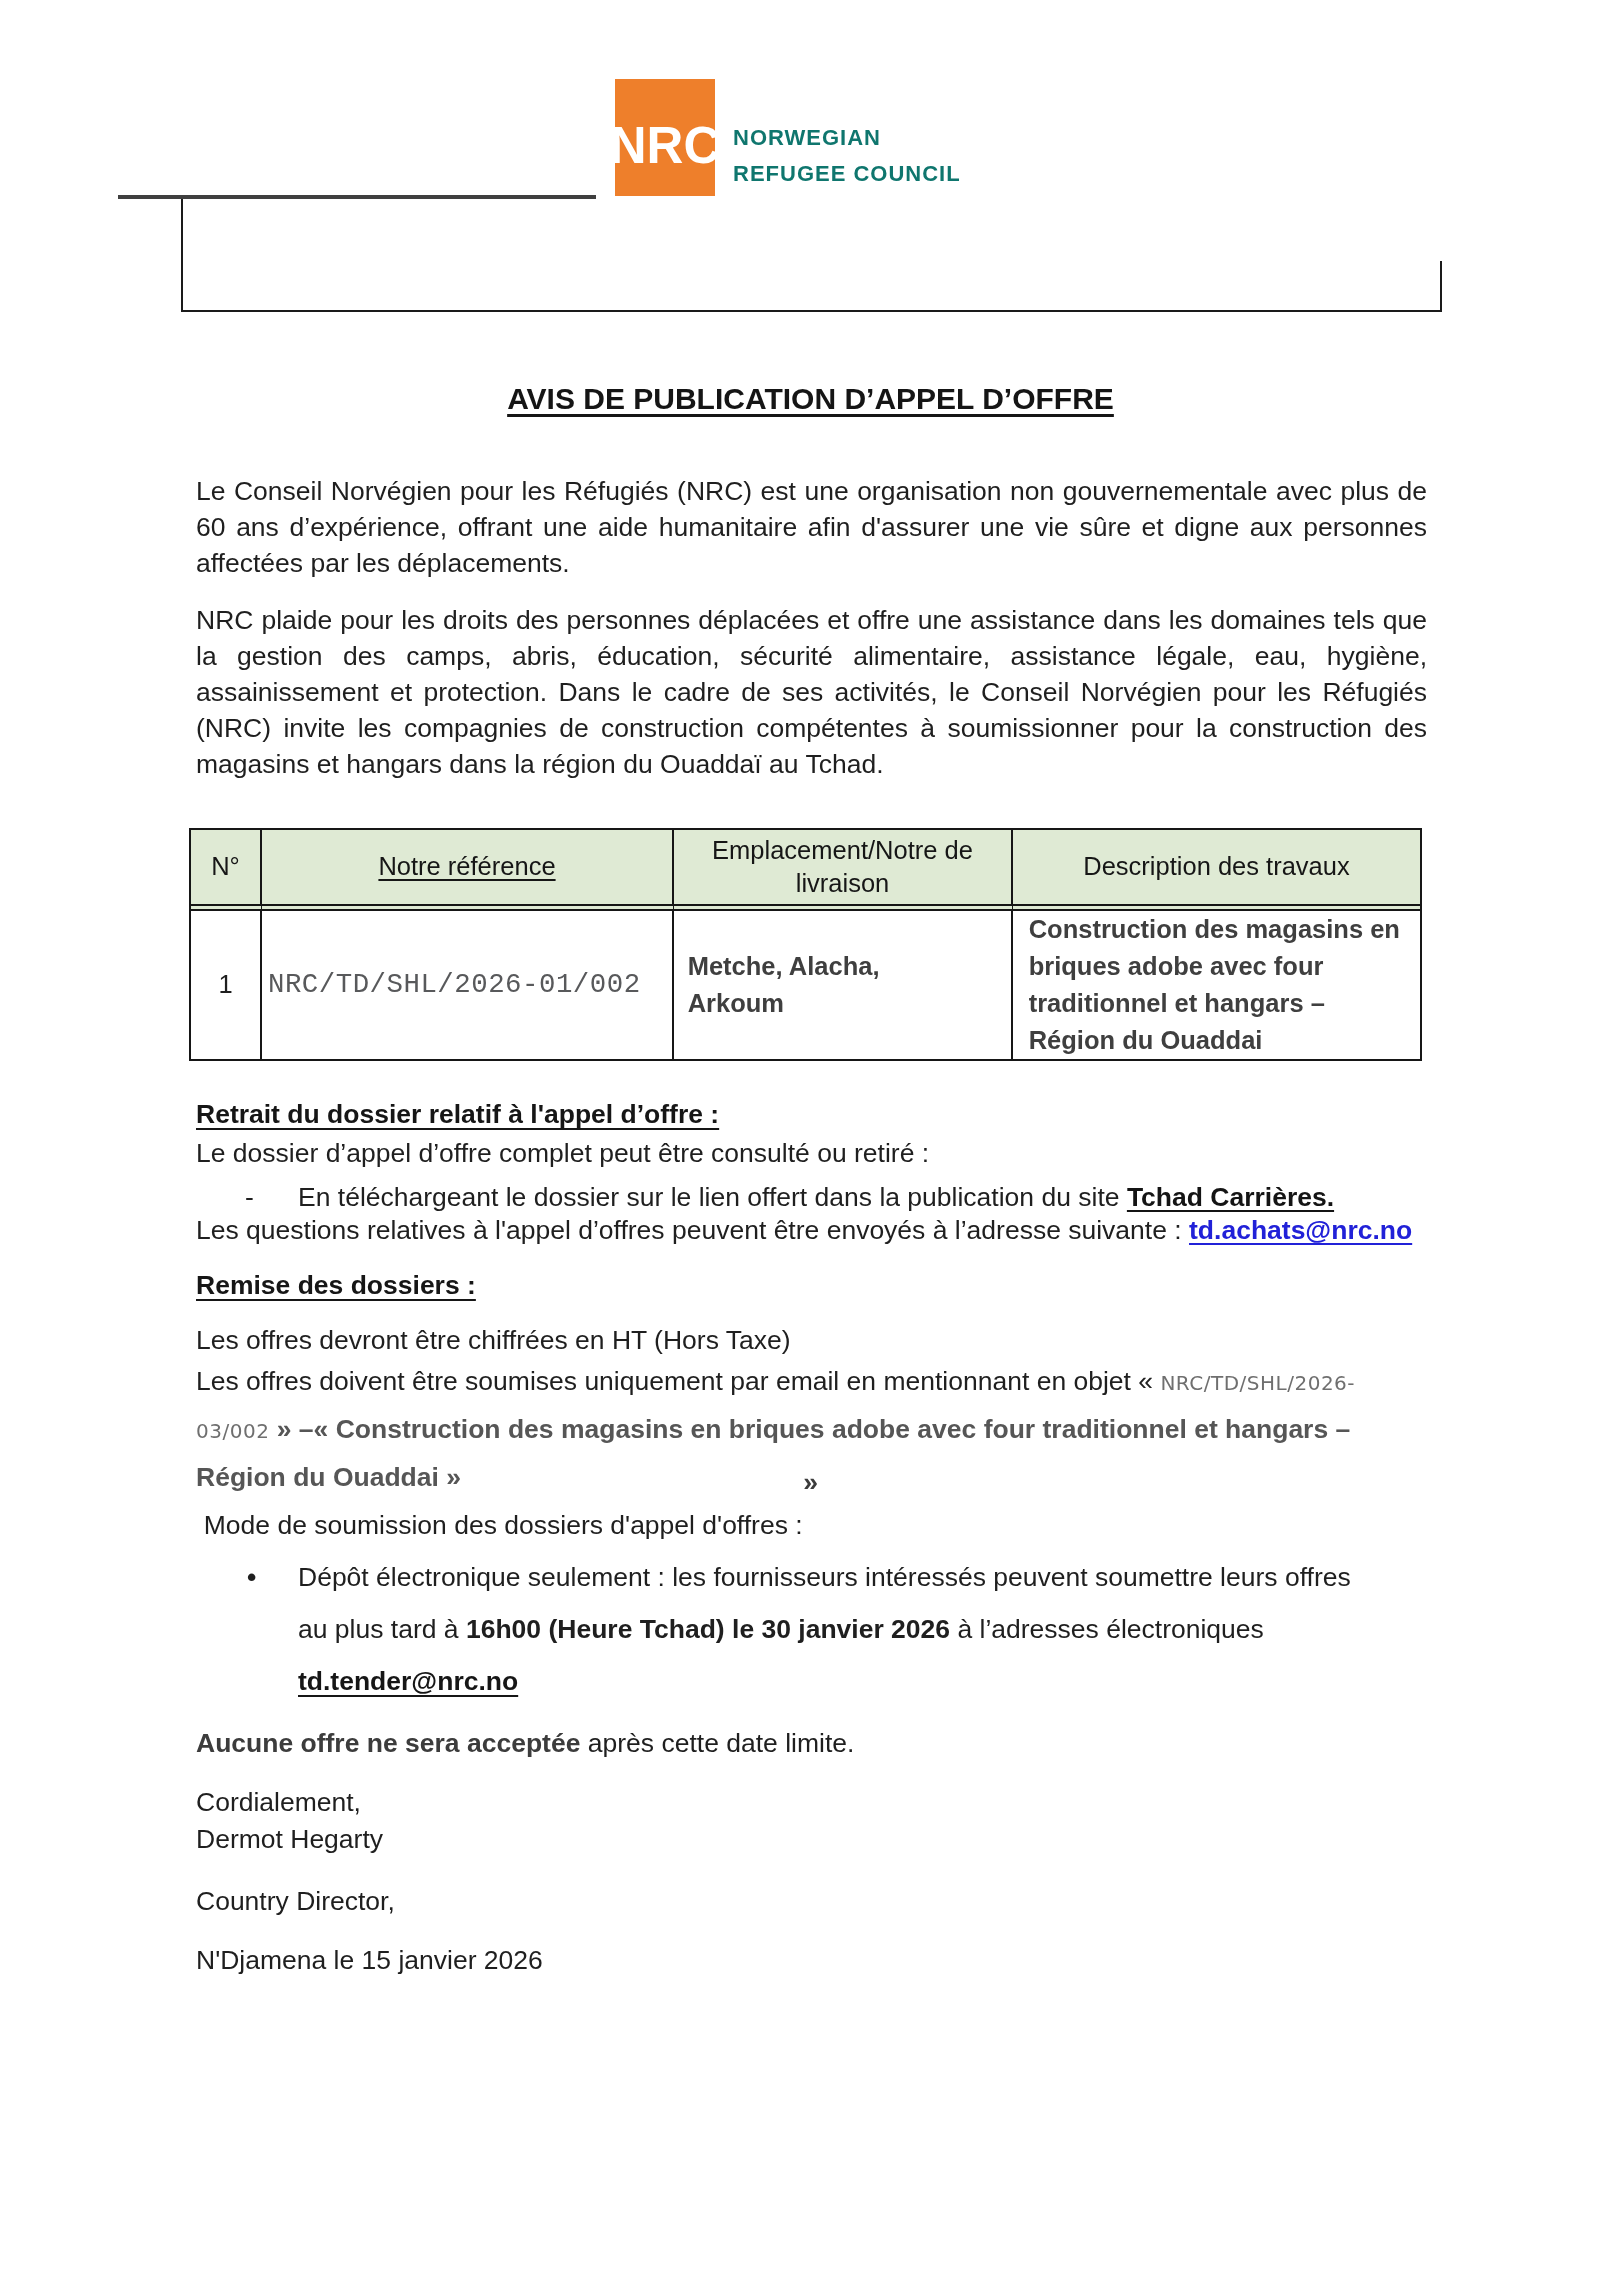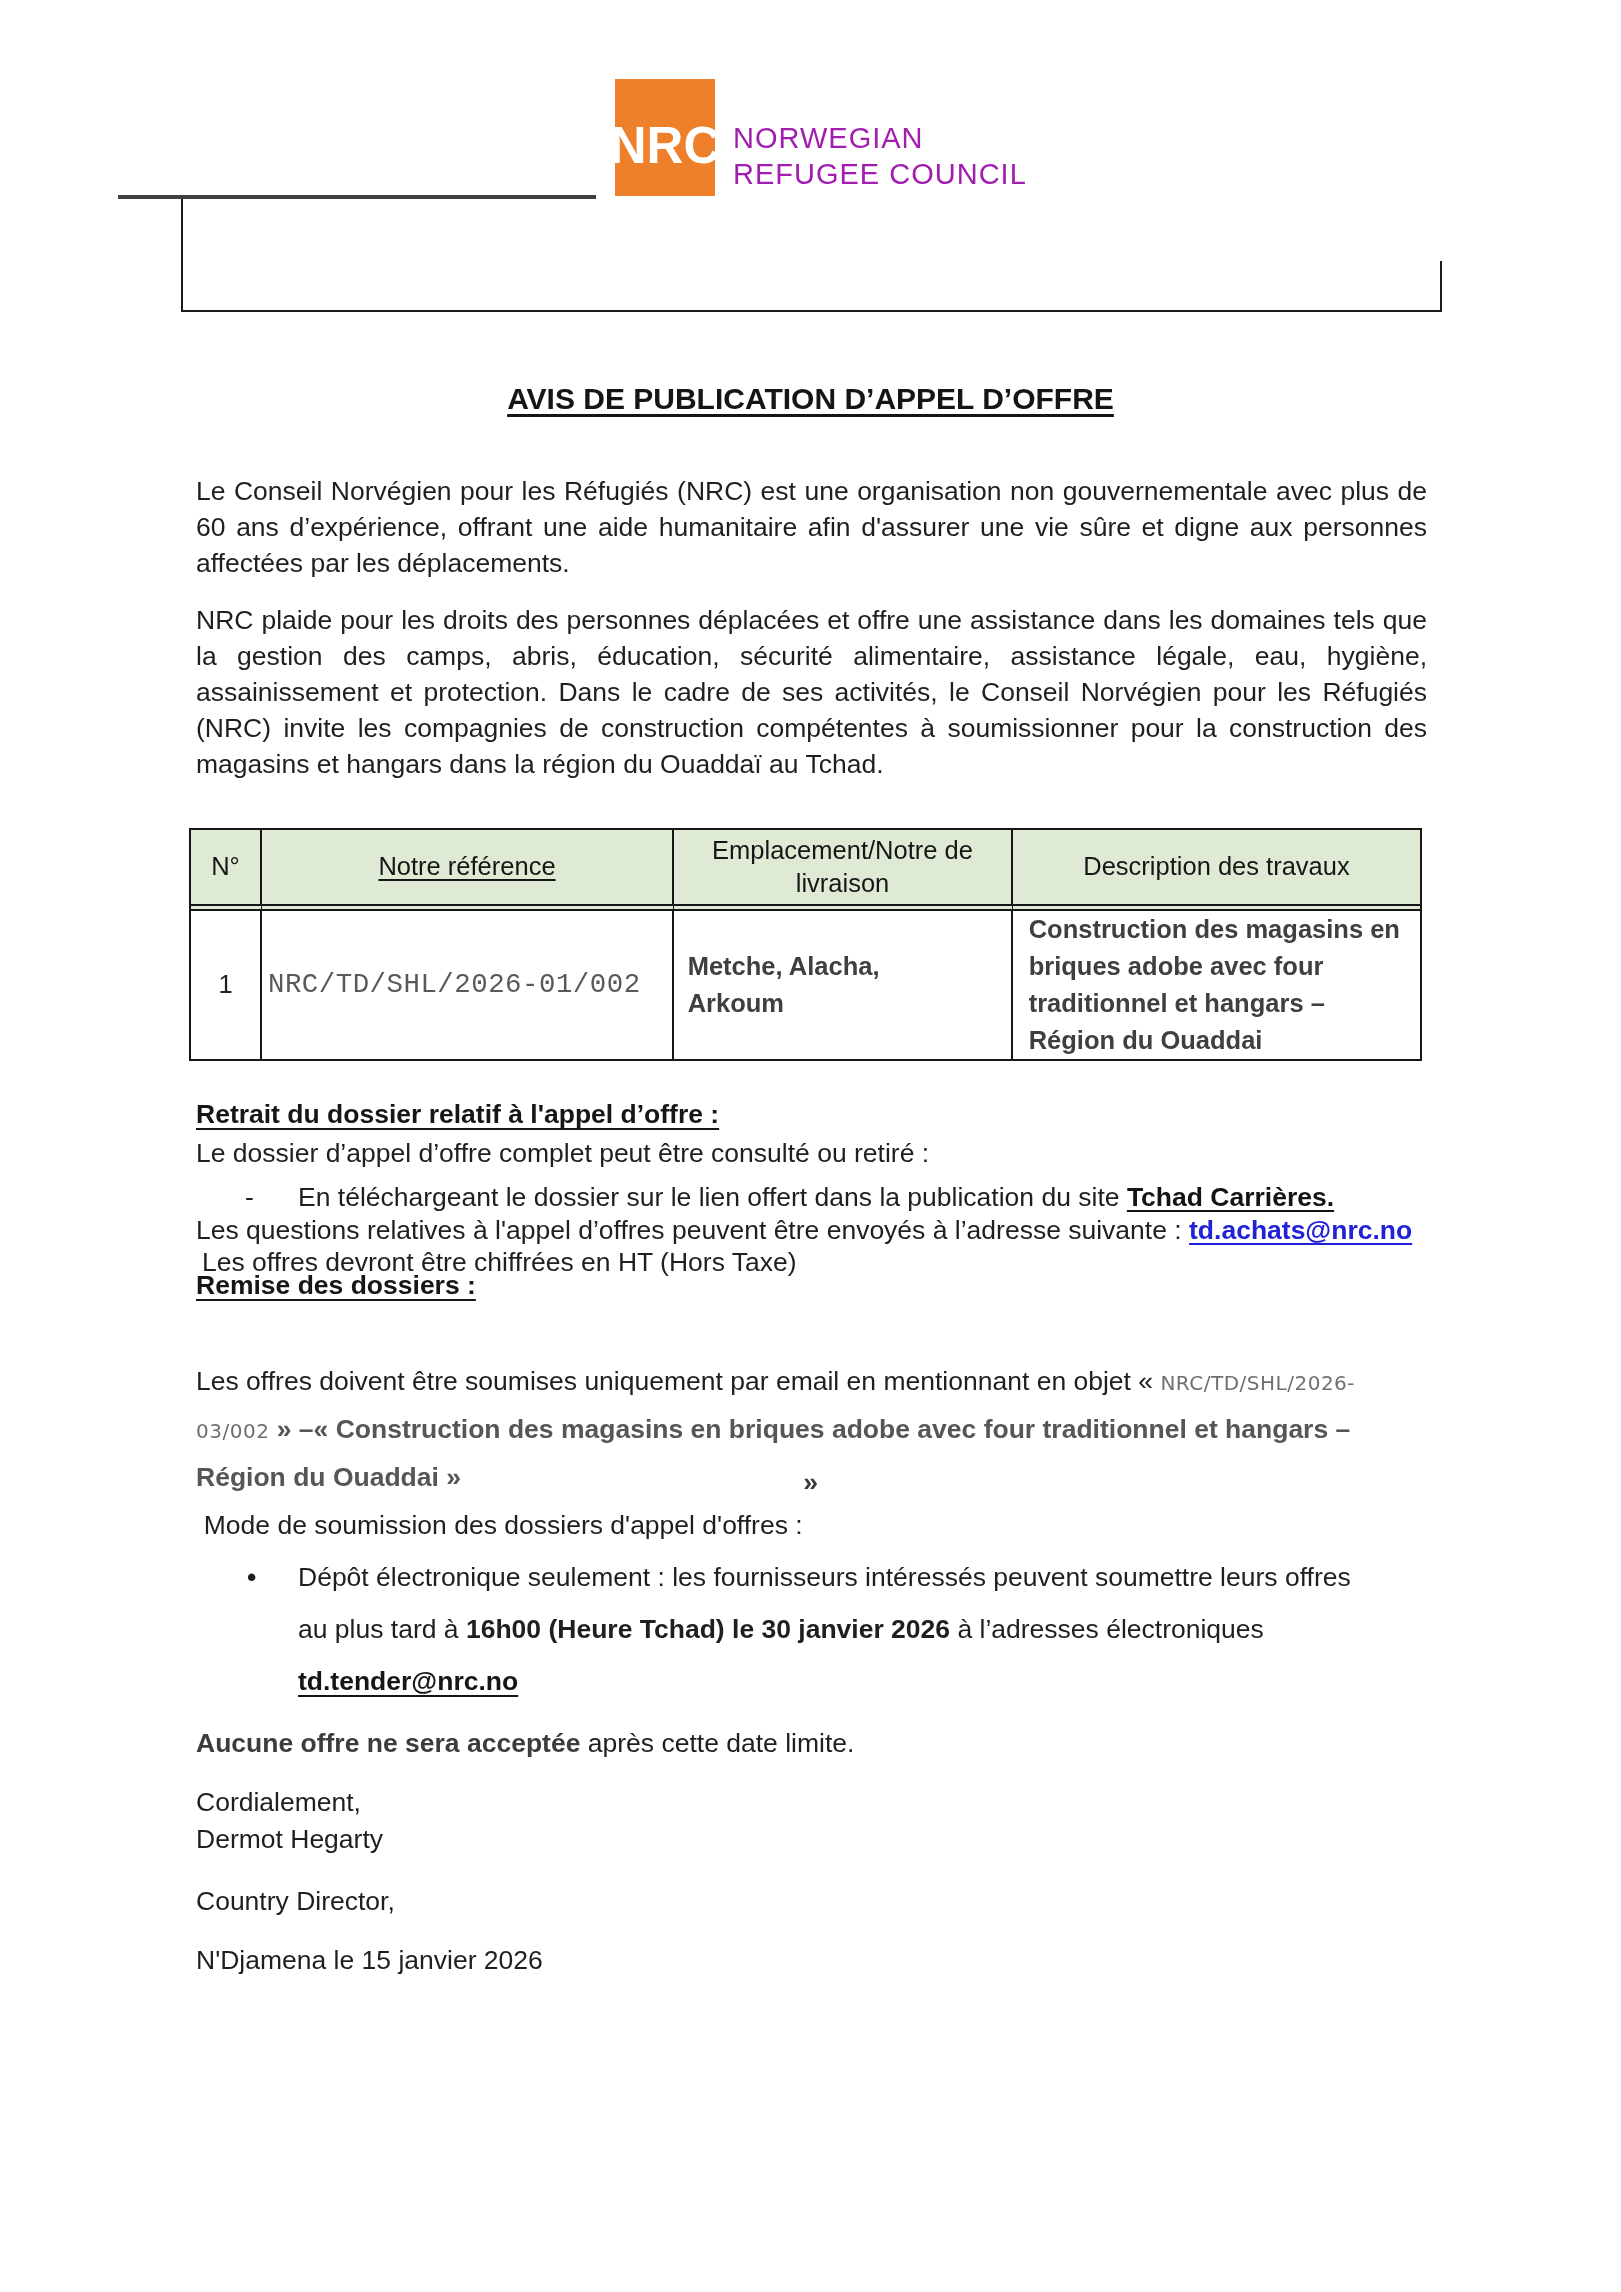--- a/index.html
+++ b/index.html
@@ -18,22 +18,22 @@
     position: absolute; left: 615px; top: 79px; width: 100px; height: 117px;
     background: #EE7F2B; display: flex; align-items: center; justify-content: center;
     padding-top: 15.7px;
   }
   .logo-abbr {
     color: #ffffff; font-weight: 700; font-size: 51px; letter-spacing: 0px;
     font-family: "Liberation Sans", sans-serif;
   }
   .wordmark {
     position: absolute; left: 733px; top: 120px;
-    font-size: 29px; line-height: 36px; letter-spacing: 1px;
-    color: #a21caf; font-weight: 400;
+    font-size: 22px; line-height: 36px; letter-spacing: 1px;
+    color: #0f766e; font-weight: 700;
   }
   .head-rule {
     position: absolute; left: 118px; top: 195px; width: 478px; height: 3.9px;
     background: #3f3f3f;
   }
   .addr-box {
     position: absolute; left: 181px; top: 199px; width: 1261px; height: 113px;
     border-left: 2px solid #1a1a1a; border-bottom: 2.9px solid #1a1a1a;
   }
   .addr-box-right {
@@ -92,21 +92,21 @@
   .dossier-line { top: 1135px; }
   .dash-line { top: 1173px; padding-left: 49px; margin-top: 6px; }
   .dash-marker { display: inline-block; width: 53px; }
   .bold-ul { font-weight: 700; color: #141414; text-decoration: underline; text-underline-offset: 3.9px; }
   .questions-line { top: 1212px; }
   .email-blue {
     color: #2121d8; font-weight: 700; text-decoration: underline; text-underline-offset: 3.9px;
     cursor: pointer;
   }
   .remise-heading { top: 1267px; }
-  .ht-line { top: 1244px; margin-left: 6px; }
+  .ht-line { top: 1322px; }
   .soumises { top: 1358px; line-height: 46px; }
   .ref-font {
     font-family: "DejaVu Sans", sans-serif; color: #6f6f6f; font-size: 20px; letter-spacing: 0.5px;
   }
   .gray-bold { font-weight: 700; color: #565656; }
   .stray-quote { position: absolute; left: 0; top: 1467px; width: 100%; text-align: center;
     font-size: 26.5px; font-weight: 700; color: #3c3c3c; }
   .mode-line { top: 1507px; padding-left: 7.8px; }
   .bullet-para { top: 1551px; line-height: 52px; }
   .bullet-row { padding-left: 102px; position: relative; }

